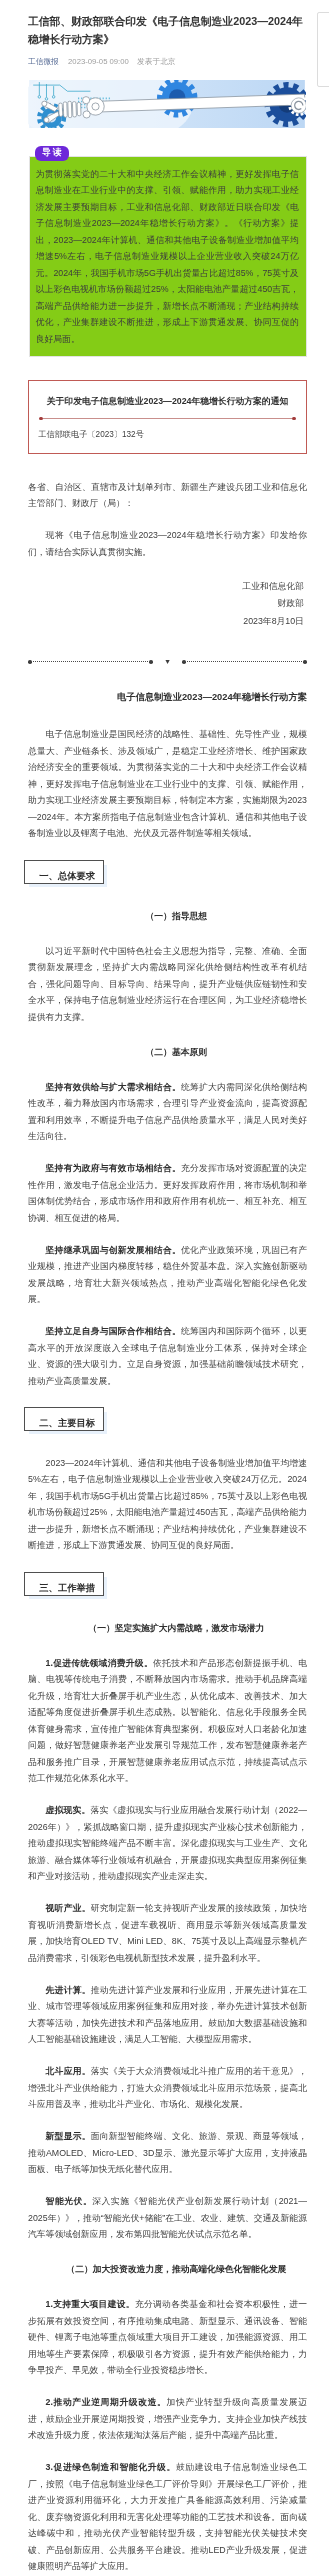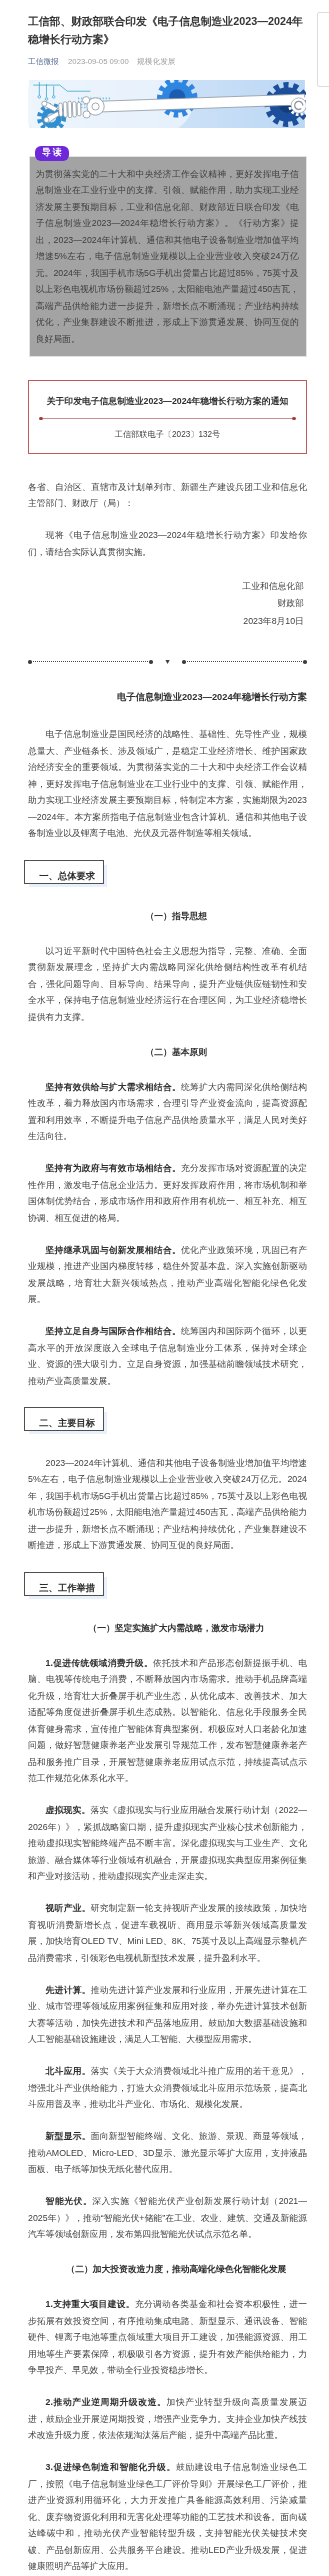--- a/index.html
+++ b/index.html
@@ -7,27 +7,27 @@
   .page{position:relative;width:330px;min-height:2865px;background:#fff;}
   .article{padding:13.4px 23px 15.5px 28px;}
   .title{font-size:10.8px;font-weight:bold;line-height:17.5px;color:#353535;margin:0 0 7.2px 0;}
   .byline{font-size:7.7px;line-height:11.3px;margin-bottom:13.4px;white-space:nowrap;}
   .byline .account{color:#576b95;margin-right:7.2px;cursor:pointer;}
   .byline .meta{color:#9e9e9e;margin-right:6.2px;}
   .banner{width:278px;height:48px;display:block;margin:0 0 17.5px 0;}
   .float-panel{position:absolute;top:12px;right:-3.1px;width:14px;height:73px;background:#fff;border:0.5px solid #dcdcdc;border-radius:2.1px;}
   .intro-wrap{margin:0 0 23px 1px;position:relative;}
   .intro-badge{display:inline-block;position:relative;z-index:2;margin-left:6.2px;background:#6d28d9;color:#fff;font-weight:bold;font-size:8.8px;letter-spacing:2.1px;padding:1.5px 5.2px 1.5px 6.7px;border-radius:6px;}
-  .intro-box{margin-top:-5.2px;background:#a3a3a3;border:0.5px solid #e3e3e3;padding:9.3px 7.2px 8.2px 5.7px;font-size:8.8px;line-height:16.5px;color:#3d3d3d;text-align:justify;}
+  .intro-box{margin-top:-5.2px;background:#84cc16;border:0.5px solid #e3e3e3;padding:9.3px 7.2px 8.2px 5.7px;font-size:8.8px;line-height:16.5px;color:#3d3d3d;text-align:justify;}
   .notice-box{border:0.5px solid #c05a55;margin:2.1px 0 25px 0;padding:13.4px 9.3px 12.4px 9.3px;}
   .notice-title{text-align:center;font-weight:bold;font-size:8.8px;line-height:14.4px;color:#303030;margin:0 3.1px 8.2px 3.1px;}
   .notice-rule{display:flex;align-items:center;margin:0 1px 9.3px 1px;}
   .notice-rule .rdot{width:3.6px;height:3.6px;border-radius:50%;background:#a33c3c;flex:none;}
   .notice-rule .rline{flex:1;border-top:0.5px solid #c98f8c;height:0;}
-  .notice-docno{text-align:center;font-size:8.2px;color:#3d3d3d;}
+  .notice-docno{font-size:8.2px;color:#3d3d3d;}
   .para{font-size:8.8px;line-height:16.5px;text-align:justify;text-indent:2em;margin:15.5px 0;color:#3d3d3d;}
   .para.flush{text-indent:0;}
   .para strong{color:#2f2f2f;}
   .subhead{font-size:8.8px;line-height:16.5px;font-weight:bold;color:#2f2f2f;text-indent:2em;margin:18.5px 0;text-align:center;}
   .sign{text-align:right;font-size:8.8px;line-height:17.5px;color:#3d3d3d;margin:17.5px 3.1px 20.6px 0;}
   .divider{display:flex;align-items:center;margin:27px 0 24px 0;}
   .divider .ddot{width:3.6px;height:3.6px;border-radius:50%;background:#3d3d3d;flex:none;}
   .divider .dline{flex:1;border-top:1px dotted #4a4a4a;height:0;margin:0 1px;}
   .divider .tri{color:#3d3d3d;font-size:7.2px;margin:0 11.3px;flex:none;}
   .doc-title{text-align:right;font-size:9.3px;font-weight:bold;color:#2f2f2f;margin:24px 0 20.6px 0;line-height:15.5px;}
@@ -41,21 +41,21 @@
 
 <div class="page">
   <div class="float-panel"></div>
   <div class="article">
 
     <h1 class="title">工信部、财政部联合印发《电子信息制造业2023—2024年稳增长行动方案》</h1>
 
     <div class="byline">
       <span class="account">工信微报</span>
       <span class="meta">2023-09-05 09:00</span>
-      <span class="meta">规模化发展</span>
+      <span class="meta">发表于北京</span>
     </div>
 
     <svg class="banner" viewBox="0 0 540 94" xmlns="http://www.w3.org/2000/svg">
       <defs>
         <linearGradient id="bg" x1="0" y1="0" x2="1" y2="0">
           <stop offset="0" stop-color="#e9f2fc"></stop>
             <stop offset="0.45" stop-color="#cfe3f8"></stop>
             <stop offset="1" stop-color="#bcd7f4"></stop>
         </linearGradient>
       </defs>

